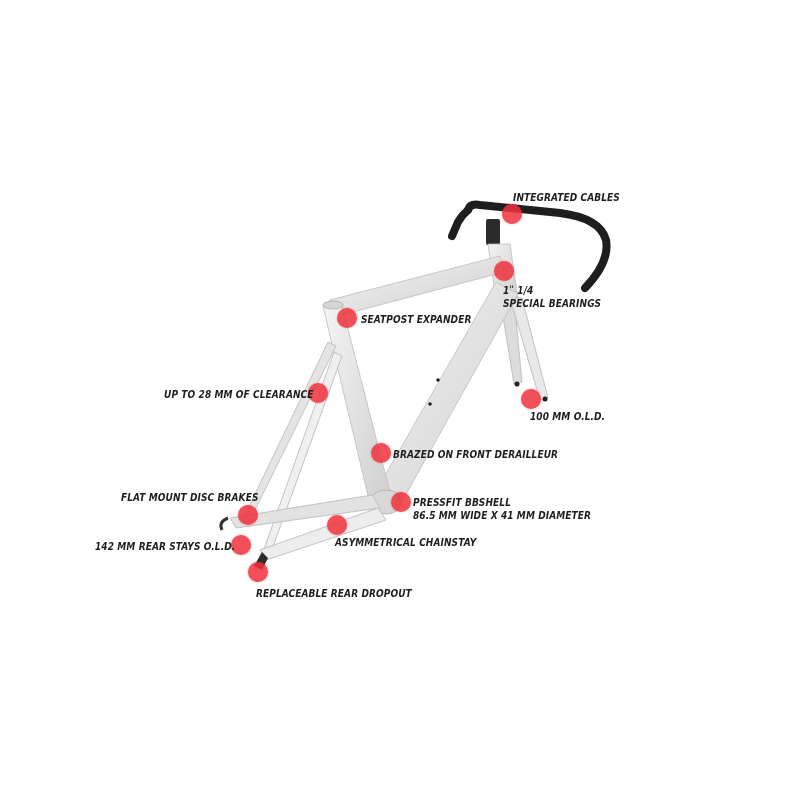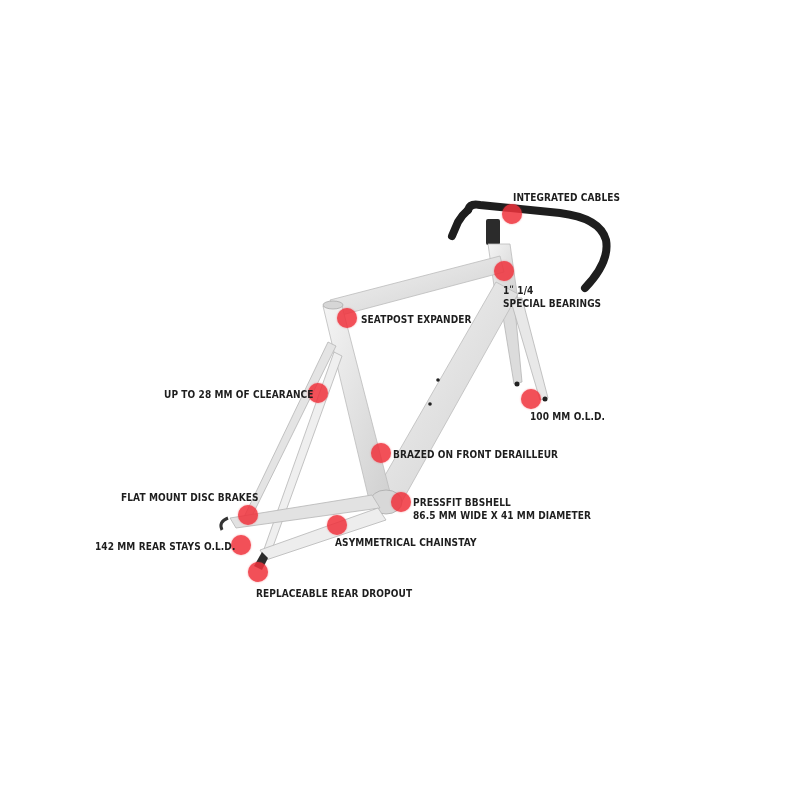--- a/index.html
+++ b/index.html
@@ -1,17 +1,17 @@
 <!DOCTYPE html>
 <html><head>
 <meta charset="utf-8">
 <style>
   html, body { margin:0; padding:0; background:#ffffff; }
   body { width:800px; height:800px; position:relative; overflow:hidden; font-family:"DejaVu Sans Condensed","DejaVu Sans", sans-serif; }
-  .stage { position:absolute; left:0; top:0; width:800px; height:800px; }
+  .stage { position:absolute; left:0; top:0; width:800px; height:800px;font-style:italic; }
   svg.frame { position:absolute; left:0; top:0; }
   .lbl { position:absolute; font-family:"DejaVu Sans", sans-serif; font-weight:bold; font-size:11px; color:#1e1e1e; letter-spacing:0.1px; transform:scaleX(0.82); transform-origin:left top; white-space:nowrap; line-height:13px; }
   .dot { position:absolute; width:20px; height:20px; border-radius:50%; background:#f0323c; opacity:0.85; margin-left:-10px; margin-top:-10px; box-shadow:0 0 2px rgba(240,50,60,0.6); }
 </style>
 </head>
 <body>
 
 <div class="stage">
   <svg class="frame" width="800" height="800" viewBox="0 0 800 800">
     <defs>

